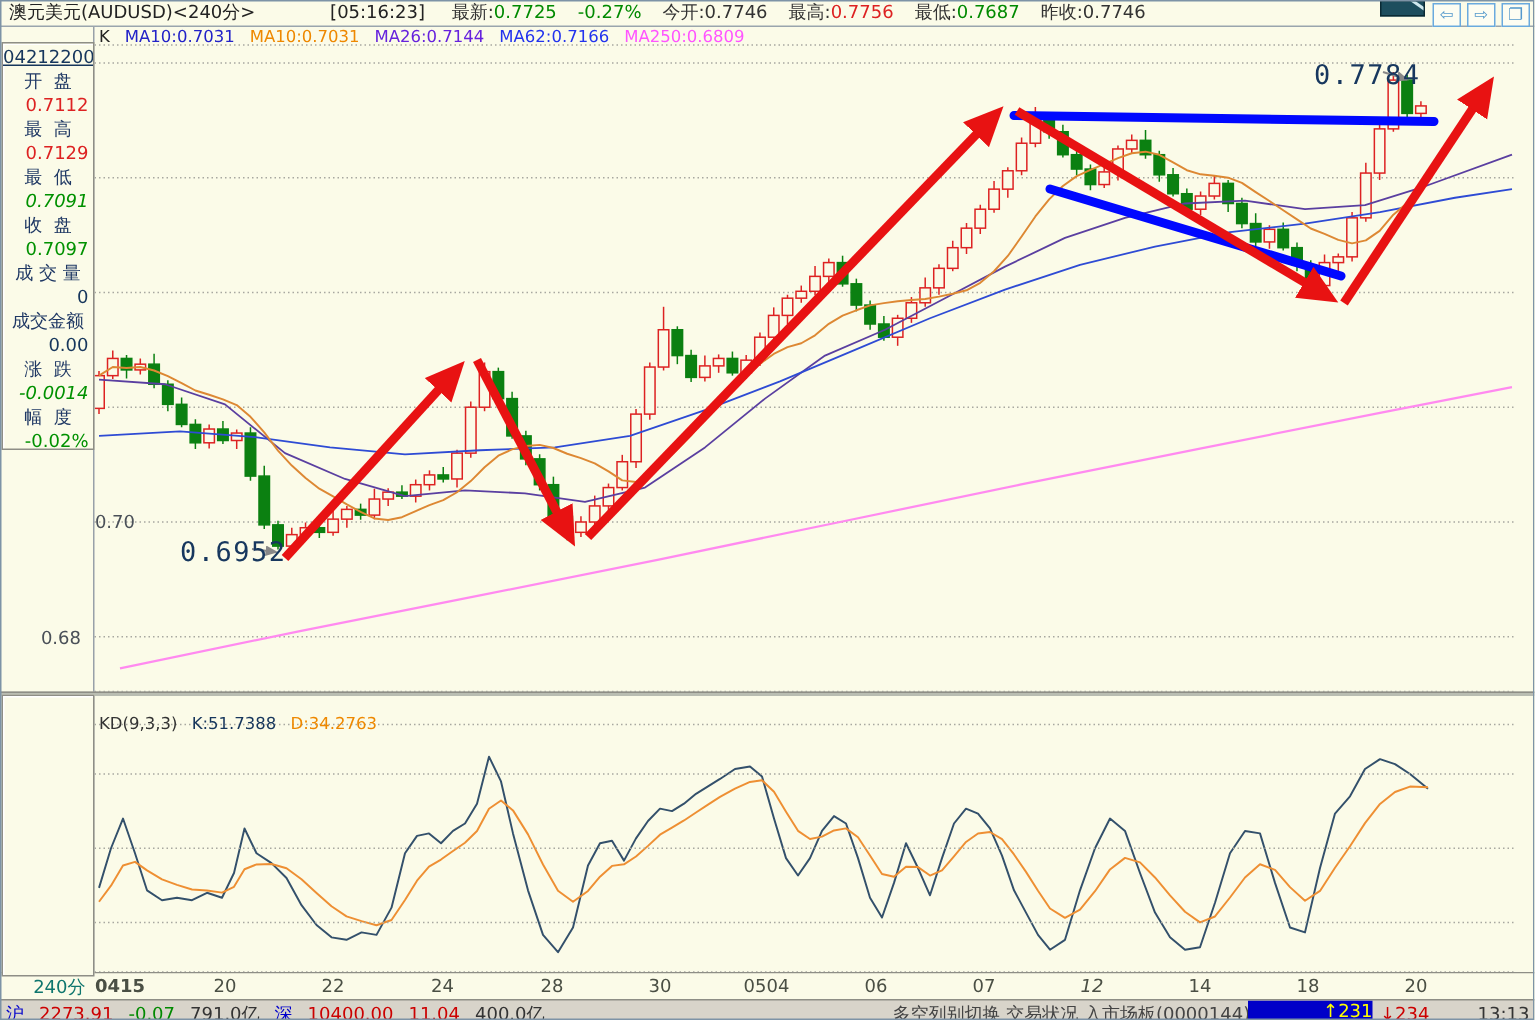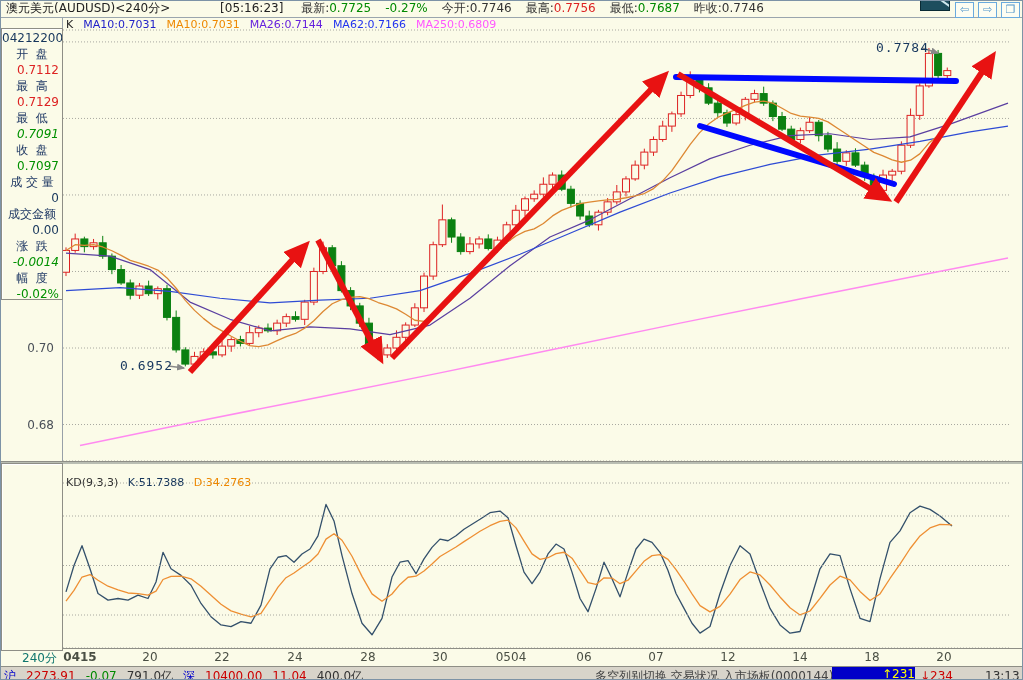--- a/index.html
+++ b/index.html
@@ -20,41 +20,41 @@
         font-size:11px;line-height:13px;text-align:center;cursor:pointer;}
   #cursor-art{left:920px;top:0;width:28px;height:9px;background:#1d4e5e;border:1px solid #0a2a34;z-index:34;overflow:hidden;}
   #cursor-art:after{content:"";position:absolute;left:4px;top:-3px;width:22px;height:22px;border-top:2px solid #cfe8ee;transform:rotate(35deg);}
   
   #legend{left:66px;top:19px;height:12px;font-size:11px;line-height:12px;white-space:nowrap;z-index:20;}
   #legend span{margin-right:10px;}
   
   #sidebox{left:1px;top:28px;width:60px;height:270px;background:#fbfbe8;
            border:1px solid #8e8e86;box-shadow:inset 1px 1px 0 #ffffff;z-index:20;
            font-size:12px;overflow:hidden;}
-  #sb-date{color:#16365c;text-align:center;margin-top:2px;letter-spacing:0;}
+  #sb-date{color:#16365c;text-align:center;margin-top:2px;letter-spacing:0;text-decoration:underline;}
   .sb-field{margin-top:1px;}
   .sb-lab{color:#1f3864;text-align:center;white-space:pre;}
   .sb-val{text-align:right;padding-right:3px;font-size:12px;}
   
   .ylab{position:absolute;width:52px;text-align:right;font-size:12px;color:#4a5058;z-index:15;}
   
   #kdbox{left:1px;top:463px;width:60px;height:186px;background:#fbfbe8;
          border:1px solid #8e8e86;box-shadow:inset 1px 1px 0 #ffffff;z-index:20;}
   
   #vsep{left:62px;top:17px;width:1px;height:632px;background:#98a0a8;z-index:18;}
   #hsep1{left:0;top:461px;width:1023px;height:2px;background:#b9bdb2;border-top:1px solid #8e8e86;z-index:18;}
   #hsep2{left:0;top:648px;width:1023px;height:1px;background:#8e8e86;z-index:18;}
   
   #xaxis{left:0;top:649px;width:1023px;height:16px;background:#fbfbe8;z-index:19;}
   #xaxis .xl{position:absolute;top:1px;font-size:12px;color:#4a4f44;transform:translateX(-50%);white-space:nowrap;}
   #period{position:absolute;left:0;top:1px;width:57px;text-align:right;font-size:12px;color:#0f766e;}
   
   #kdhead{left:66px;top:476px;height:13px;font-size:11px;line-height:13px;white-space:nowrap;z-index:20;}
   
-  .pricenote{position:absolute;font-size:13px;color:#17375e;letter-spacing:1px;z-index:22;
+  .pricenote{position:absolute;font-size:18px;color:#17375e;letter-spacing:1px;z-index:22;
              font-family:"DejaVu Sans Mono","Liberation Mono",monospace;}
   
   #statusbar{left:0;top:666px;width:1023px;height:14px;background:#d8d4ca;border-top:1px solid #8e8e86;
              overflow:hidden;z-index:30;font-size:12px;line-height:16px;white-space:nowrap;}
   #statusbar .si{margin-right:10px;}
   #st-left{position:absolute;left:4px;top:1px;}
   #st-mid{position:absolute;left:595px;top:1px;color:#444;}
   #st-badge{position:absolute;left:832px;top:0;width:83px;height:14px;background:#0000c8;color:#ffff00;
             text-align:right;line-height:15px;}
   #st-red{position:absolute;left:920px;top:1px;color:#cc0000;}
@@ -364,21 +364,21 @@
         <div class="sb-lab">幅  度</div>
         <div class="sb-val" style="color: rgb(0, 145, 0);">-0.02%</div>
       </div>
     </div>
 </div>
 
 <div id="vsep" class="abs"></div>
 <div id="hsep1" class="abs"></div>
 <div id="hsep2" class="abs"></div>
 <div id="ylabels">
-    <div class="ylab" style="left: 2px; top: 341px;">0.70</div>
+    <div class="ylab" style="left: 2px; top: 341px; padding-left: 36px;">0.70</div>
     <div class="ylab" style="left: 2px; top: 417.52px;">0.68</div>
   </div>
 
 <div id="kdbox" class="abs"></div>
 <div id="kdylabels">
     <div class="ylab" style="left: 2px; top: 476px;">100</div>
     <div class="ylab" style="left: 2px; top: 509px;">80</div>
     <div class="ylab" style="left: 2px; top: 558.5px;">50</div>
     <div class="ylab" style="left: 2px; top: 608px;">20</div>
     <div class="ylab" style="left: 2px; top: 631px;">0</div>
@@ -394,21 +394,21 @@
   <div id="xlabels">
       <div class="xl" style="left: 80px; font-weight: bold;">0415</div>
       <div class="xl" style="left: 150px;">20</div>
       <div class="xl" style="left: 222px;">22</div>
       <div class="xl" style="left: 295px;">24</div>
       <div class="xl" style="left: 368px;">28</div>
       <div class="xl" style="left: 440px;">30</div>
       <div class="xl" style="left: 511px;">0504</div>
       <div class="xl" style="left: 584px;">06</div>
       <div class="xl" style="left: 656px;">07</div>
-      <div class="xl" style="left: 728px;">12</div>
+      <div class="xl" style="left: 728px; font-style: italic;">12</div>
       <div class="xl" style="left: 800px;">14</div>
       <div class="xl" style="left: 872px;">18</div>
       <div class="xl" style="left: 944px;">20</div>
     </div>
 </div>
 
 <div class="pricenote" id="note-high" style="right: 1023px; left: 876px; top: 40px;">0.7784</div>
 <div class="pricenote" id="note-low" style="left: 120px; top: 358px;">0.6952</div>
 
 <div id="statusbar" class="abs">

